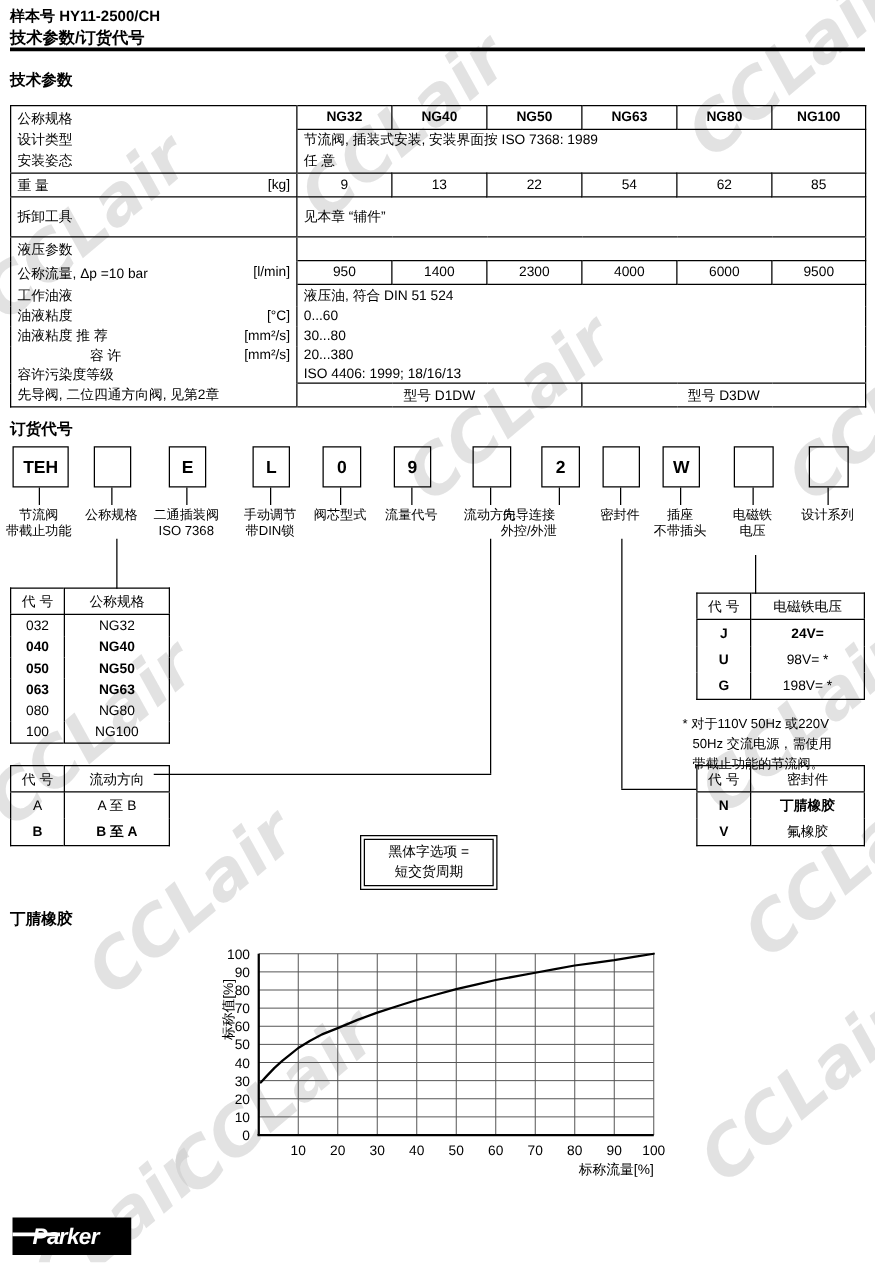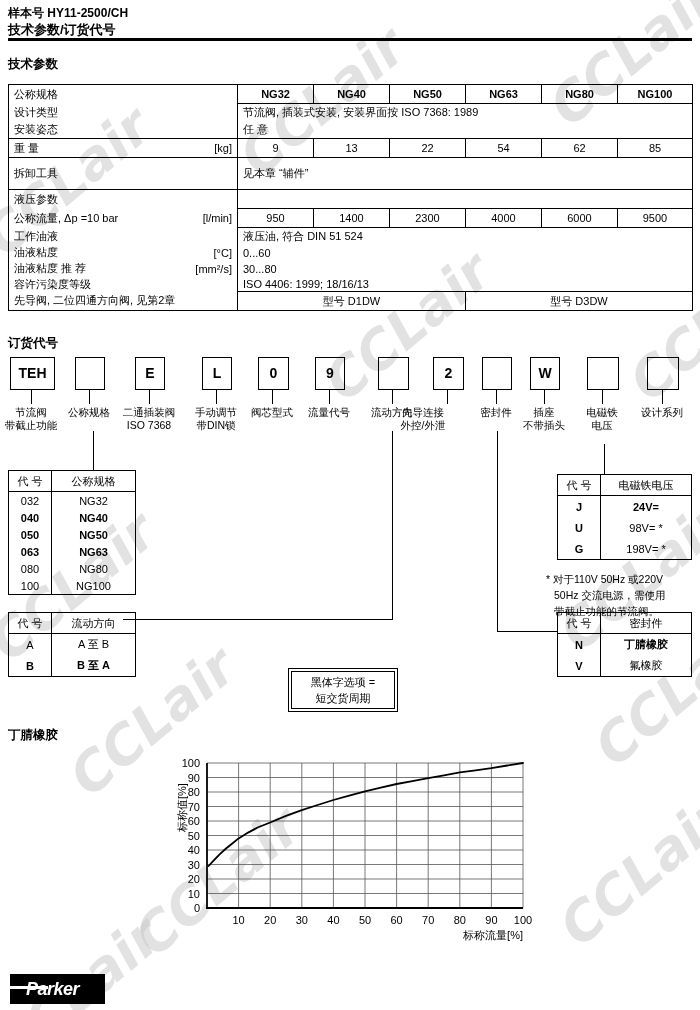--- a/index.html
+++ b/index.html
@@ -176,20 +176,29 @@
         <td colspan="6">0...60</td>
       </tr>
       <tr style="height:16px">
         <td class="lblc">
           <div class="lr">
                 <span>油液粘度  推 荐</span>
                 <span>[mm²/s]</span>
               </div>
         </td>
         <td colspan="6">30...80</td>
+      </tr>
+      <tr style="height:15px">
+        <td class="lblc">
+          <div class="lr">
+                <span style="padding-left:58px">容 许</span>
+                <span>[mm²/s]</span>
+              </div>
+        </td>
+        <td colspan="6">20...380</td>
       </tr>
       <tr style="height:15px">
         <td class="lblc">容许污染度等级</td>
         <td colspan="6">ISO 4406: 1999; 18/16/13</td>
       </tr>
       <tr style="height:19px">
         <td class="lblc">先导阀, 二位四通方向阀, 见第2章</td>
         <td class="b-top b-right" colspan="3" style="text-align:center">型号 D1DW</td>
         <td class="b-top" colspan="3" style="text-align:center">型号 D3DW</td>
       </tr>

